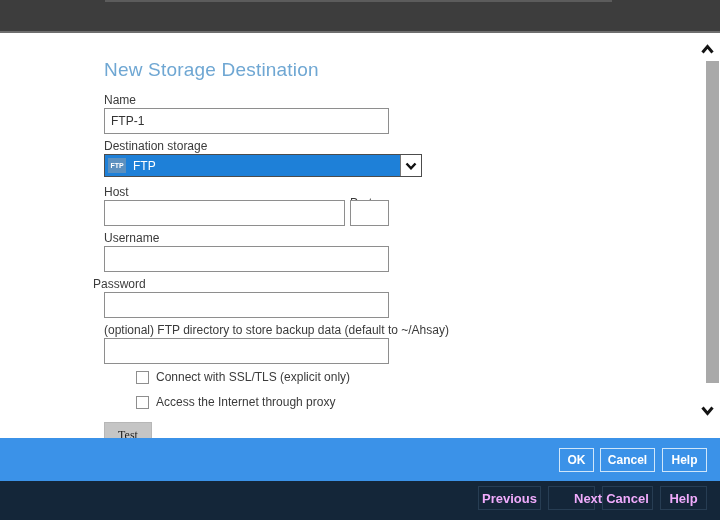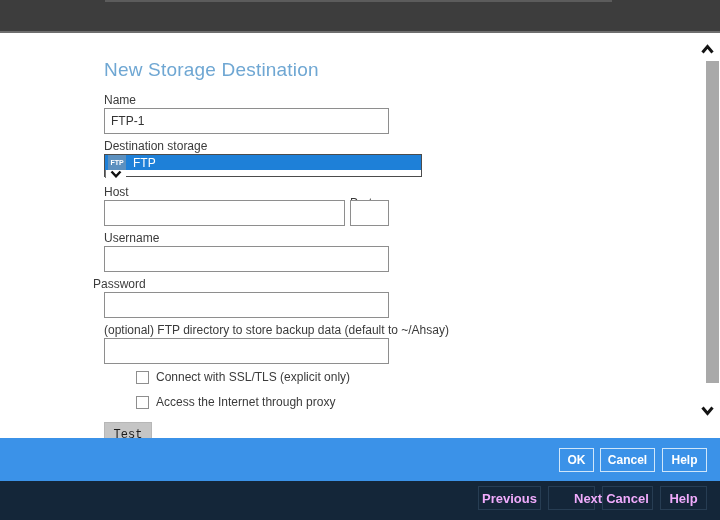--- a/index.html
+++ b/index.html
@@ -31,21 +31,21 @@
   }
   #name-input      { left: 104px; top: 108px; width: 285px; }
   #host-input      { left: 104px; top: 200px; width: 241px; }
   #port-input      { left: 350px; top: 200px; width: 39px;  }
   #username-input  { left: 104px; top: 246px; width: 285px; }
   #password-input  { left: 104px; top: 292px; width: 285px; }
   #directory-input { left: 104px; top: 338px; width: 285px; }
   
   .dropdown {
     position: absolute; left: 104px; top: 154px; width: 318px; height: 23px;
-    border: 1px solid #4c4c4c; display: flex; cursor: pointer; background:#fff;flex-direction:column;
+    border: 1px solid #4c4c4c; display: flex; cursor: pointer; background:#fff;
   }
   .dd-selected {
     flex: 1; background: #1e80d8; display: flex; align-items: center;
     gap: 7px; padding-left: 3px; color: #fff; font-size: 12px;
   }
   .dd-badge {
     width: 18px; height: 15px; background: #5c90bf; color: #fff;
     font-size: 7px; font-weight: bold; display: flex; align-items: center;
     justify-content: center; flex: none;
   }
@@ -56,21 +56,21 @@
   
   .cbrow { position: absolute; left: 104px; display: flex; align-items: center; gap: 7px; margin-left: 32px; }
   #cb-row-ssl   { top: 370px; }
   #cb-row-proxy { top: 395px; }
   .cbbox { width: 13px; height: 13px; border: 1px solid #8e8e8e; background: #fff; flex: none; cursor: pointer; }
   .cblabel { font-size: 12px; color: #3b3b3b; }
   
   .test-btn {
     position: absolute; left: 104px; top: 422px; width: 48px; height: 26px;
     background: #c5c5c5; border: 1px solid #b7b7b7; font-size: 12px;
-    color: #1c1c1c; font-family: Liberation Mono, monospace; cursor: pointer;
+    color: #1c1c1c; font-family: Liberation Serif, serif; cursor: pointer;
   }
   
   .scroll-arrow { position: absolute; left: 700px; width: 20px; height: 12px; cursor: pointer; }
   #scroll-up   { top: 41px; }
   #scroll-down { top: 402px; }
   .scroll-thumb {
     position: absolute; left: 706px; top: 61px; width: 13px; height: 322px;
     background: #a9a9a9; cursor: pointer;
   }
   

